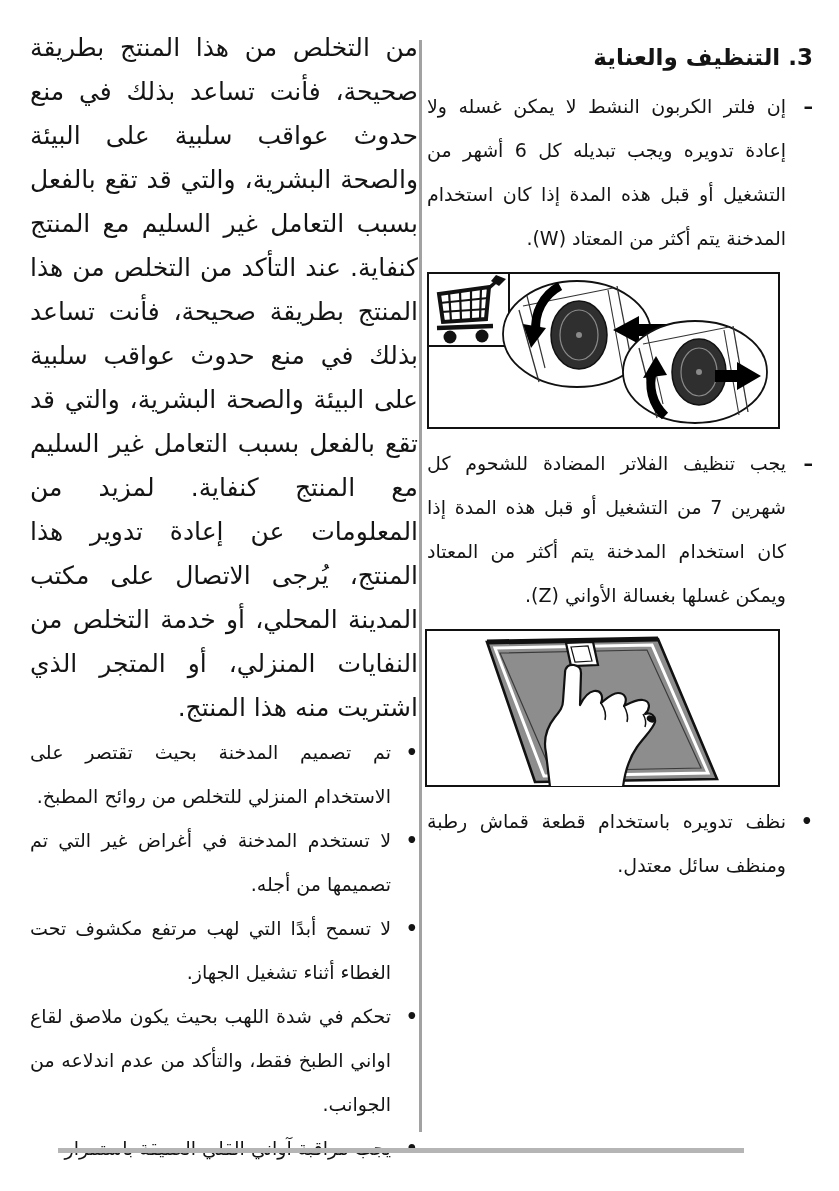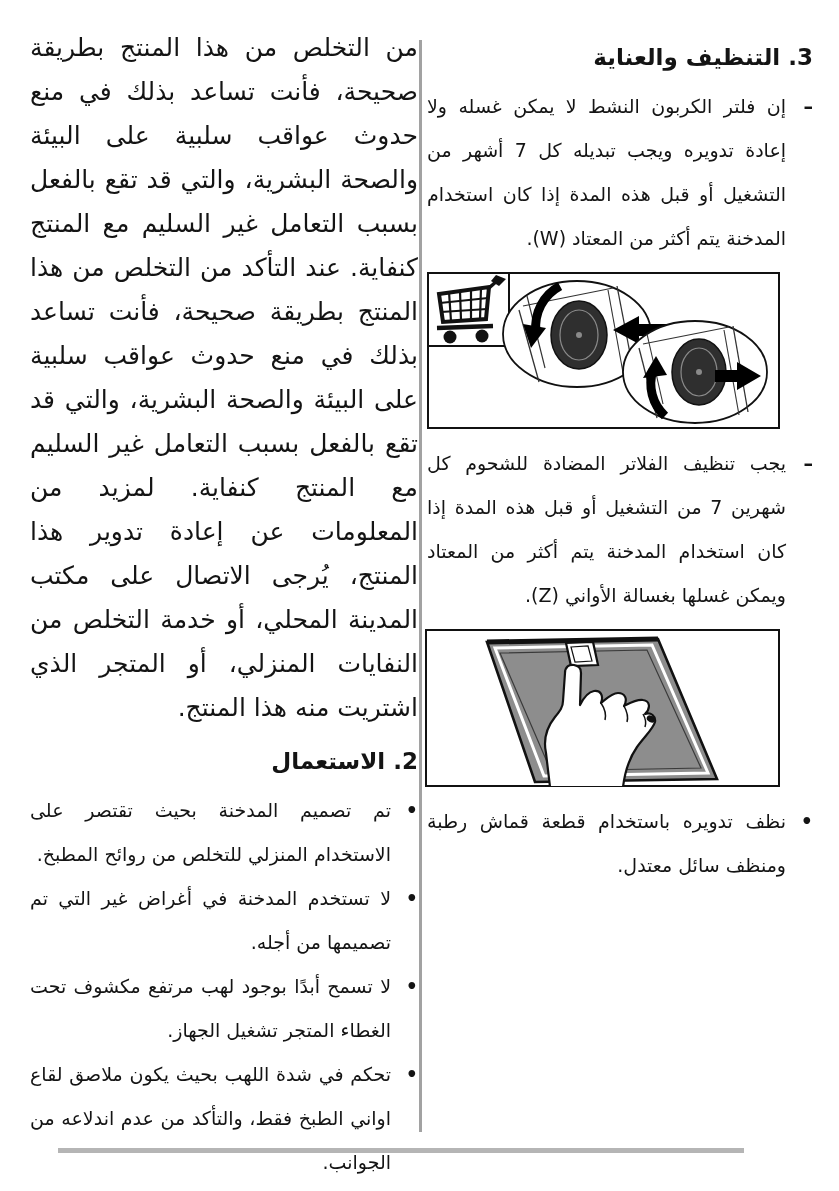--- a/index.html
+++ b/index.html
@@ -37,21 +37,21 @@
 </head>
 <body>
 
 <div class="col col-right">
 
 
   <div class="heading">3. التنظيف والعناية</div>
 
   <div class="bullet">
     <span class="marker">–</span>
-    <div class="btext">إن فلتر الكربون النشط لا يمكن غسله ولا إعادة تدويره ويجب تبديله كل 7 أشهر من التشغيل أو قبل هذه المدة إذا كان استخدام المدخنة يتم أكثر من المعتاد (W).</div>
+    <div class="btext">إن فلتر الكربون النشط لا يمكن غسله ولا إعادة تدويره ويجب تبديله كل 6 أشهر من التشغيل أو قبل هذه المدة إذا كان استخدام المدخنة يتم أكثر من المعتاد (W).</div>
   </div>
 
   <div class="figure">
     <svg width="353" height="157" viewBox="0 0 353 157" xmlns="http://www.w3.org/2000/svg">
       <rect x="1" y="1" width="351" height="155" fill="#ffffff" stroke="#111" stroke-width="2"></rect>
 
       <g>
         <rect x="1" y="1" width="81" height="73" fill="#ffffff" stroke="#111" stroke-width="2"></rect>
         <polygon points="69,3 79,7 72,14 64,9" fill="#111"></polygon>
         <line x1="62" y1="16" x2="71" y2="8" stroke="#111" stroke-width="3.5"></line>
@@ -135,35 +135,34 @@
     <span class="marker">•</span>
     <div class="btext">نظف تدويره باستخدام قطعة قماش رطبة ومنظف سائل معتدل.</div>
   </div>
 
 </div>
 
 <div class="col col-left">
 
   <p class="para">من التخلص من هذا المنتج بطريقة صحيحة، فأنت تساعد بذلك في منع حدوث عواقب سلبية على البيئة والصحة البشرية، والتي قد تقع بالفعل بسبب التعامل غير السليم مع المنتج كنفاية. عند التأكد من التخلص من هذا المنتج بطريقة صحيحة، فأنت تساعد بذلك في منع حدوث عواقب سلبية على البيئة والصحة البشرية، والتي قد تقع بالفعل بسبب التعامل غير السليم مع المنتج كنفاية. لمزيد من المعلومات عن إعادة تدوير هذا المنتج، يُرجى الاتصال على مكتب المدينة المحلي، أو خدمة التخلص من النفايات المنزلي، أو المتجر الذي اشتريت منه هذا المنتج.</p>
 
-  <div class="heading">2. الاستعمال</div>
 
   <div class="bullet">
     <span class="marker">•</span>
     <div class="btext">تم تصميم المدخنة بحيث تقتصر على الاستخدام المنزلي للتخلص من روائح المطبخ.</div>
   </div>
 
   <div class="bullet">
     <span class="marker">•</span>
     <div class="btext">لا تستخدم المدخنة في أغراض غير التي تم تصميمها من أجله.</div>
   </div>
 
   <div class="bullet">
     <span class="marker">•</span>
-    <div class="btext">لا تسمح أبدًا بوجود لهب مرتفع مكشوف تحت الغطاء المتجر تشغيل الجهاز.</div>
+    <div class="btext">لا تسمح أبدًا التي لهب مرتفع مكشوف تحت الغطاء أثناء تشغيل الجهاز.</div>
   </div>
 
   <div class="bullet">
     <span class="marker">•</span>
     <div class="btext">تحكم في شدة اللهب بحيث يكون ملاصق لقاع اواني الطبخ فقط، والتأكد من عدم اندلاعه من الجوانب.</div>
   </div>
 
   <div class="bullet">
     <span class="marker">•</span>
     <div class="btext">يجب مراقبة آواني القلي العميقة باستمرار</div>

